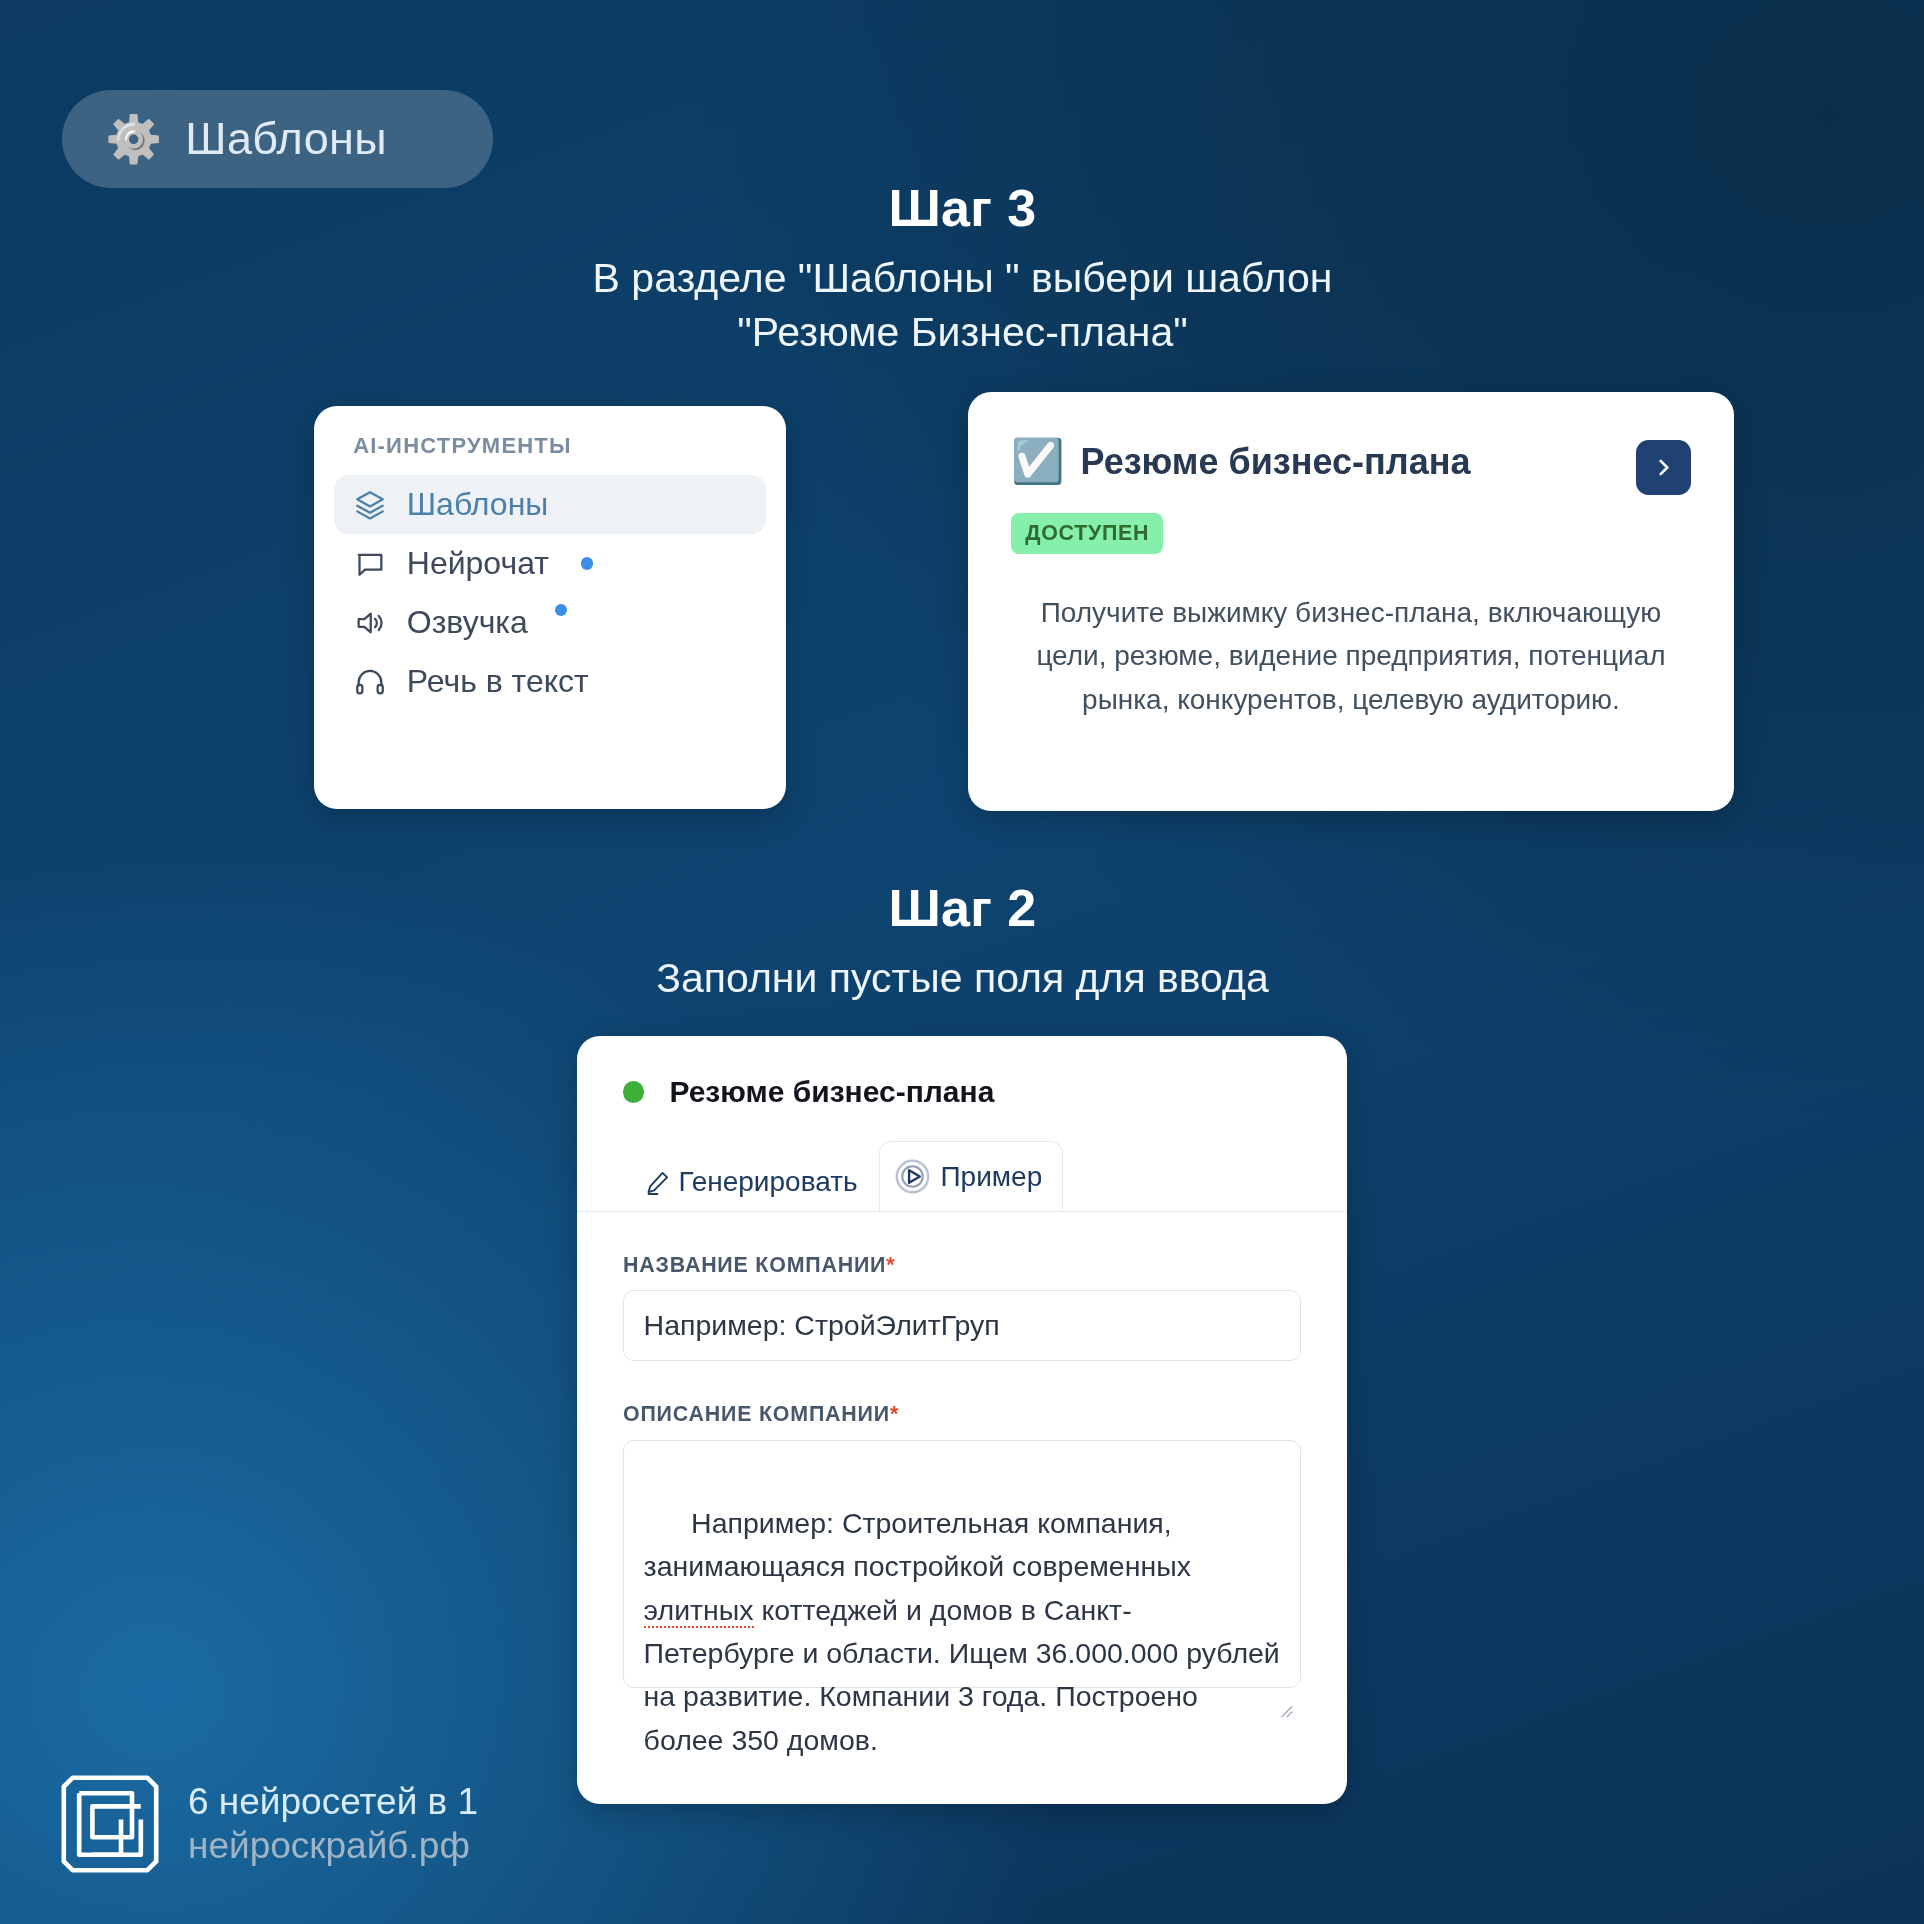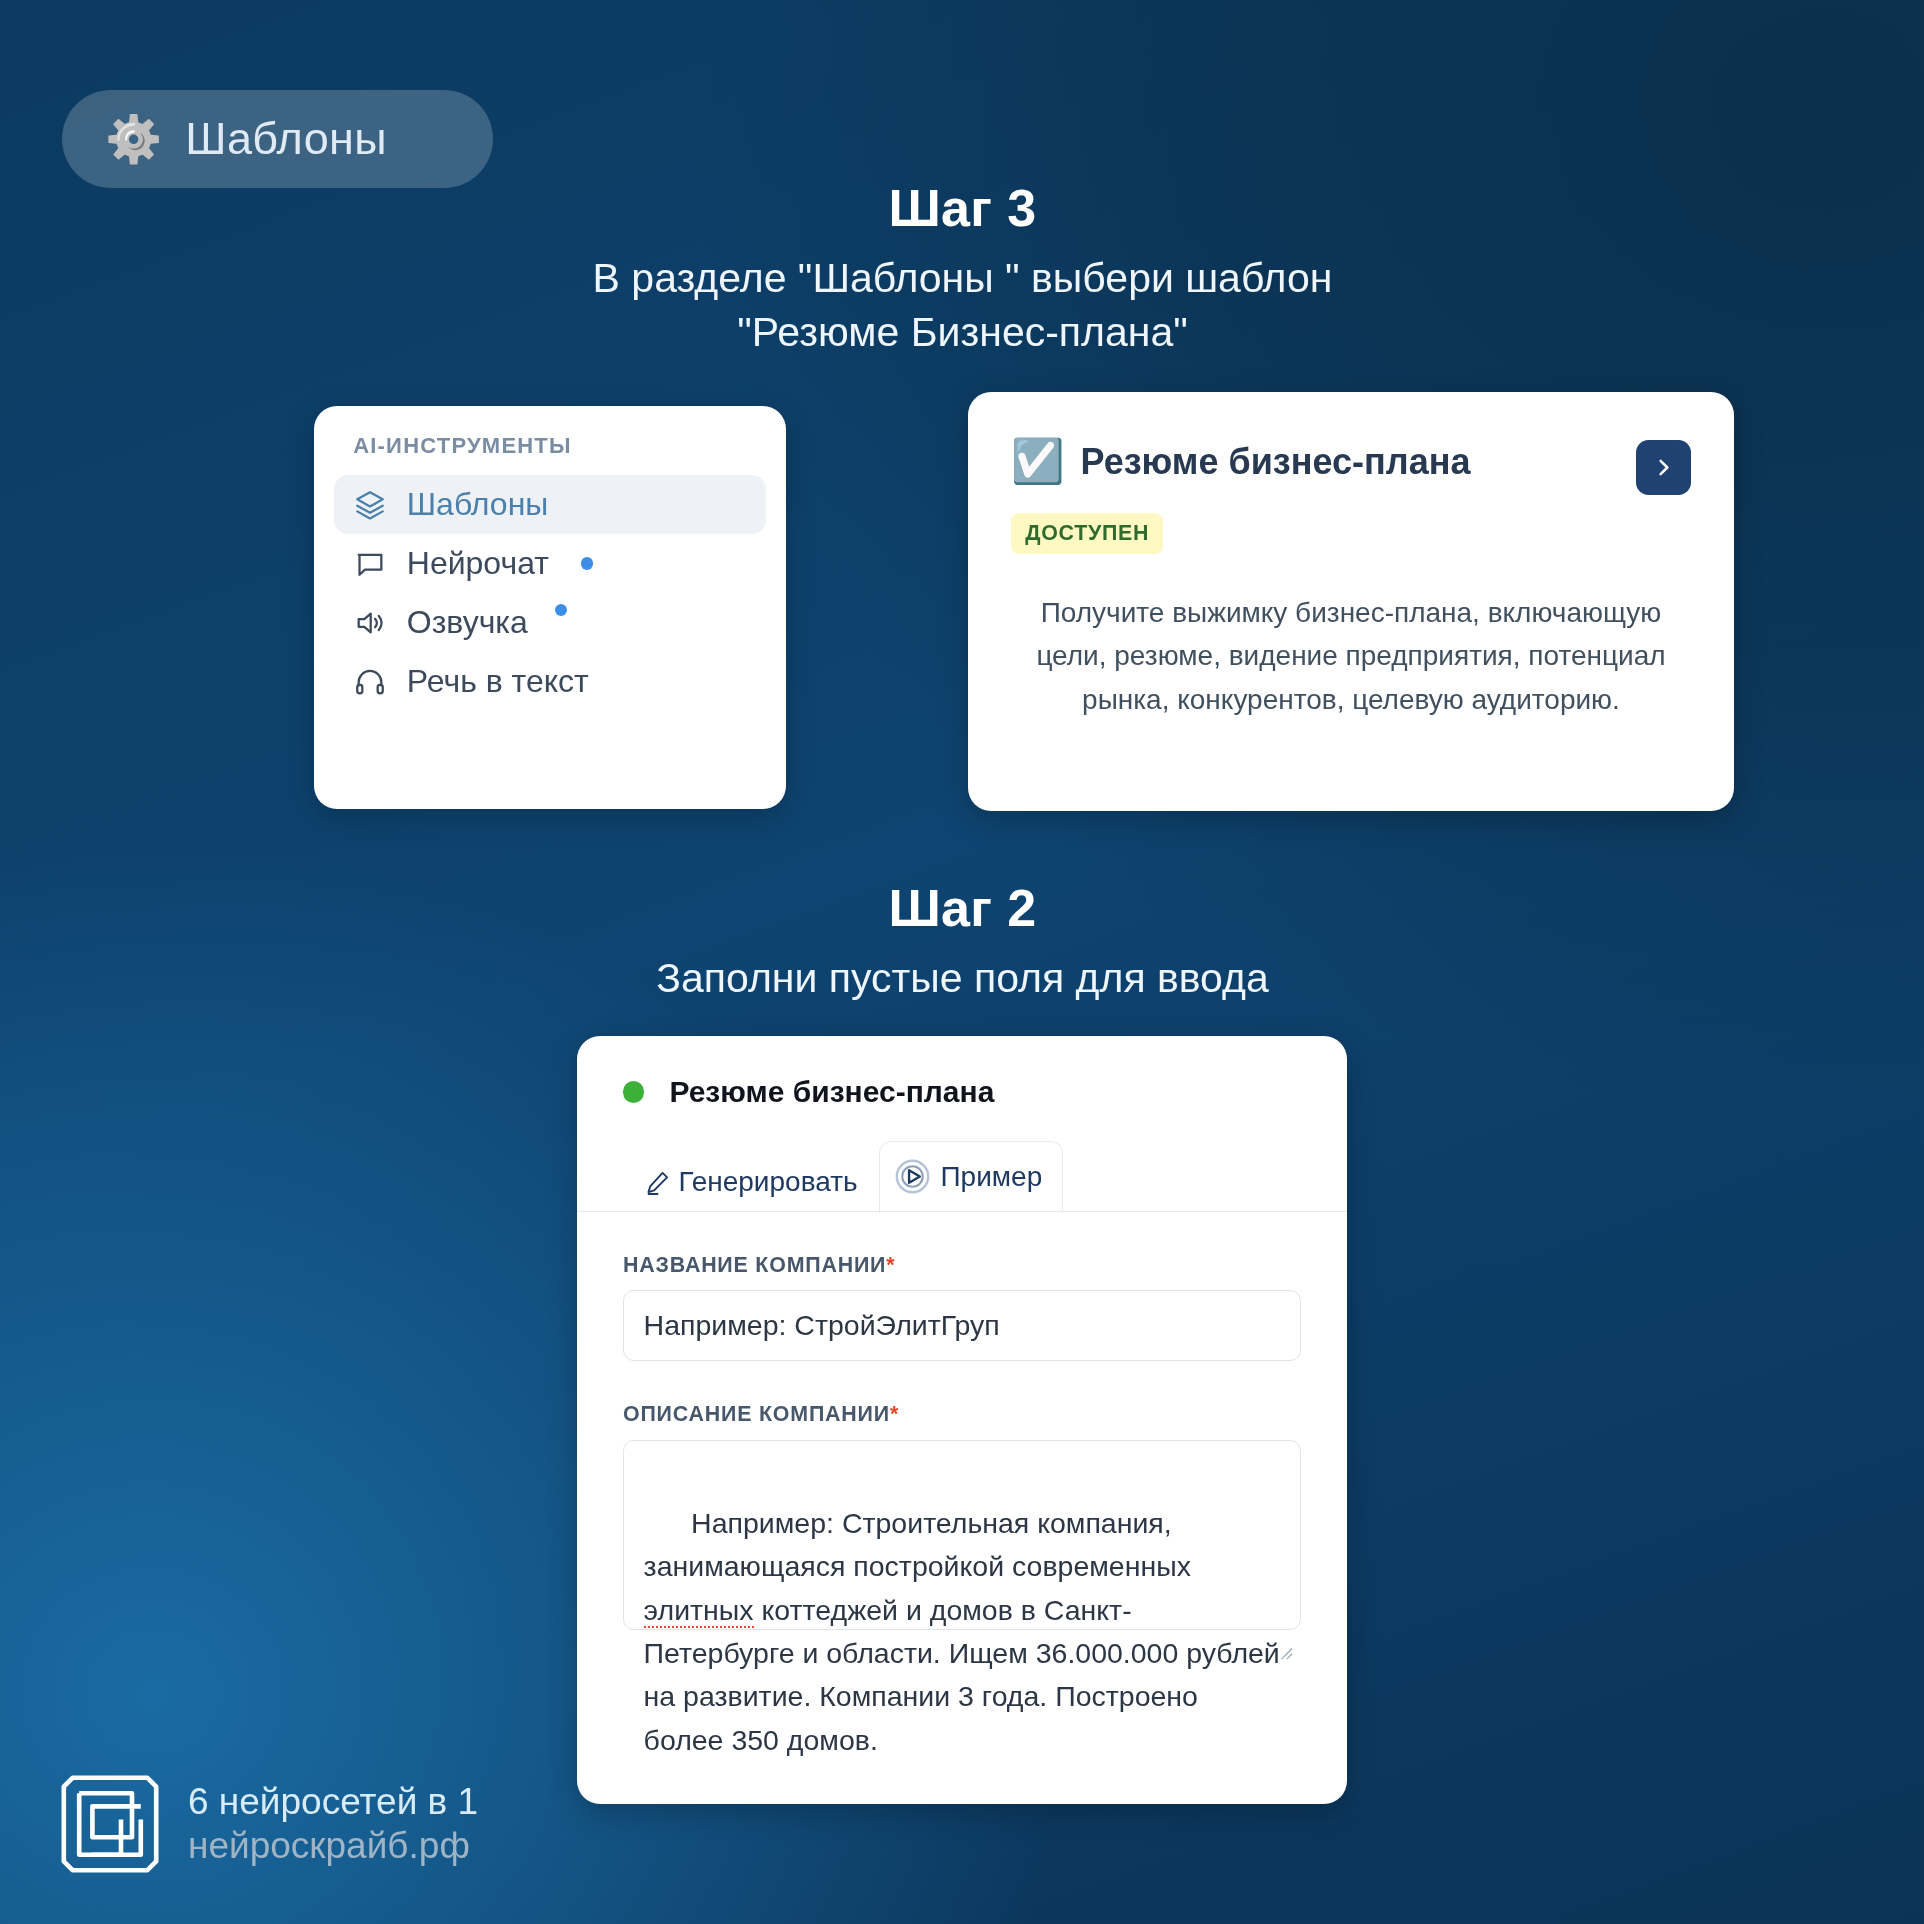--- a/index.html
+++ b/index.html
@@ -76,21 +76,21 @@
   .check-emoji { font-size: 43px; line-height: 1; }
   .tpl-name { font-size: 36px; font-weight: bold; color: #283a52; }
   .arrow-btn {
     position: absolute; right: 43px; top: 48px;
     width: 55px; height: 55px; border-radius: 12.5px; background: #1f4272;
     display: flex; align-items: center; justify-content: center;
   }
   .arrow-btn svg { width: 23px; height: 23px; }
   .avail-badge {
     display: inline-block; margin-top: 30px;
-    background: #fef9c3; color: #2f6b2d;
+    background: #86efac; color: #2f6b2d;
     font-size: 21.4px; font-weight: bold; letter-spacing: 0.7px;
     padding: 8px 14.3px; border-radius: 8px; text-align: center;
   }
   .tpl-desc {
     margin-top: 37px; font-size: 28px; line-height: 1.55; color: #41505f; text-align: center;
   }
 
   
   #form-card { left: 577px; top: 1036px; width: 770px; height: 768px; padding: 0; overflow: hidden; }
   .form-head { display: flex; align-items: center; gap: 25px; padding: 39px 46px 0; }
@@ -112,21 +112,21 @@
     margin-top: 41px; margin-bottom: 12.5px;
   }
   .req { color: #e8472b; }
   .text-input, .text-area {
     width: 100%; border: 1.8px solid #dfe4ea; border-radius: 10.7px;
     font-size: 28.5px; color: #2c3644; background: #fff;
     font-family: "Liberation Sans", sans-serif;
   }
   .text-input { height: 71px; padding: 0 19.6px; line-height: 68px; }
   .text-area {
-    padding: 18px 19.6px; line-height: 1.52; height: 190px; position: relative;
+    padding: 18px 19.6px; line-height: 1.52; height: 248px; position: relative;
     white-space: pre-wrap;
   }
   .misspell { border-bottom: 2.7px dotted #e8472b; }
   .resize-grip {
     position: absolute; right: 7.1px; bottom: 5.3px; width: 16px; height: 16px;
     color: #9aa6b4; font-size: 18px; line-height: 1;
   }
 
   
   #brand {

